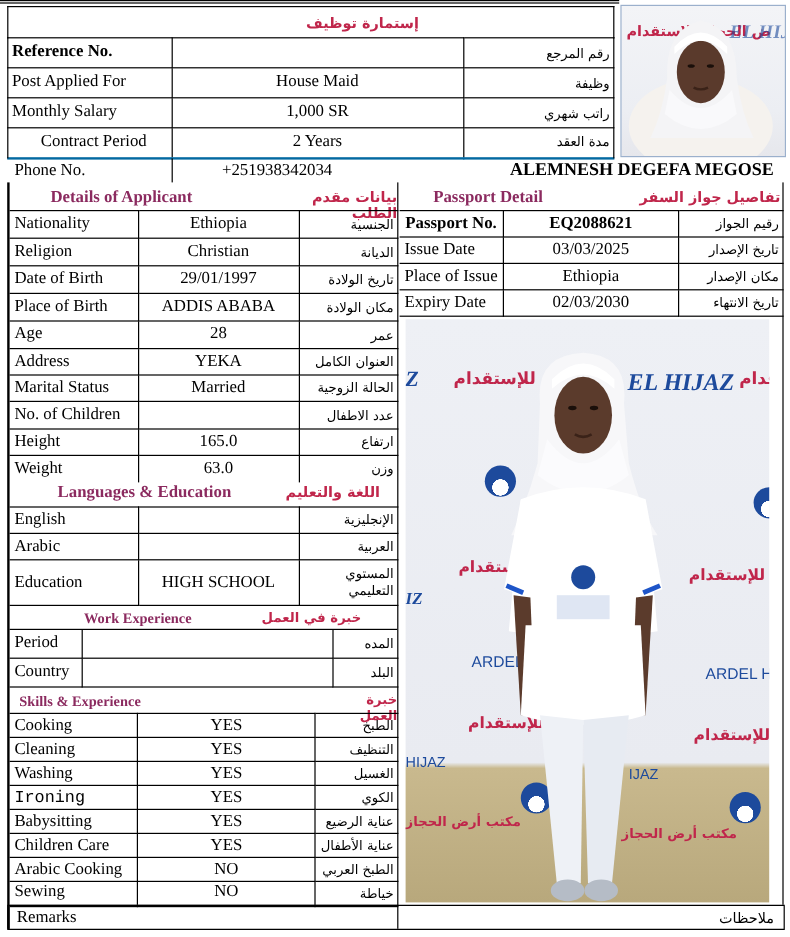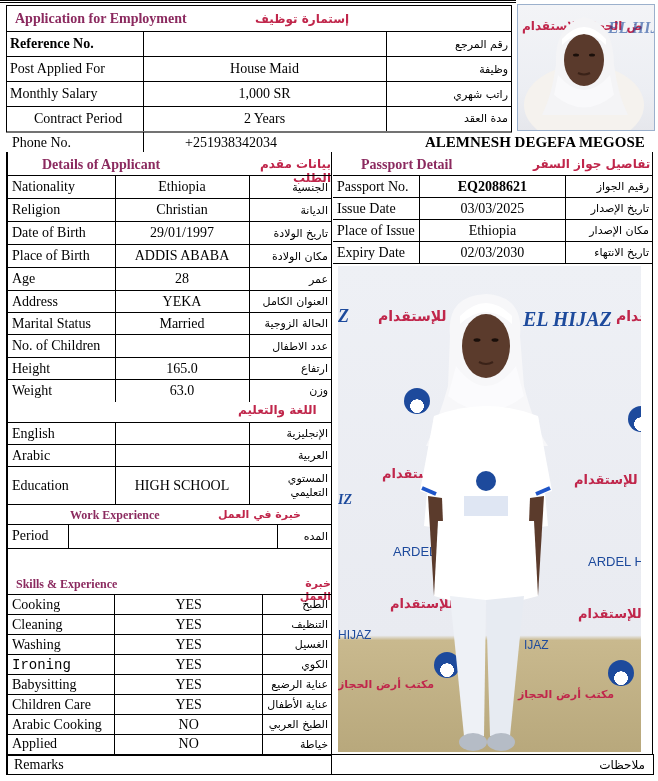--- a/index.html
+++ b/index.html
@@ -22,25 +22,24 @@
   .photo .banner-blue2 { color: #1d4a9c; font-family: "Liberation Sans", sans-serif; position: absolute; white-space: nowrap; }
   .logo { position: absolute; width: 26px; height: 26px; border-radius: 50%; background: radial-gradient(circle at 50% 70%, #ffffff 0 30%, #1d4a9c 31% 100%); }
   .person { position: absolute; }
 </style>
 </head>
 <body>
 
 <div class="abs topbar"></div>
 
 <div class="abs" style="left:6px; top:5px; width:506px; height:27px; border:1px solid #000; border-bottom:none;">
-  <span class="abs hdr-en" style="left:8px; top:5px; font-size:14px;">Application for Employment</span>
   <span class="abs ar hdr-ar" style="left:248px; top:6px; font-size:12px;">إستمارة توظيف</span>
 </div>
 
-<table class="abs" style="left:6px; top:31px; width:506px; border-bottom:2px solid #737373;">
+<table class="abs" style="left:6px; top:31px; width:506px; border-bottom:2px solid #0369a1;">
   <colgroup>
       <col style="width:137px">
       <col style="width:243px">
       <col style="width:126px">
     </colgroup>
   <tbody>
       <tr style="height:25px;">
     <td style="font-weight:bold; border-left:none;">Reference No.</td>
     <td class="c"></td>
     <td class="r ar" style="border-right:none;">رقم المرجع</td>
@@ -147,20 +146,21 @@
       </tr>
   <tr style="height:22px;">
         <td style="border-left:none; border-bottom:none;">Weight</td>
         <td class="c" style="border-bottom:none;">63.0</td>
         <td class="ar" style="border-right:none; border-bottom:none;">وزن</td>
       </tr>
 </tbody>
   </table>
 
 <div class="abs" style="left:8px; top:399px; width:323px; height:23px;">
+  <span class="abs hdr-en" style="left:40px; top:4px; font-size:14px;">Languages &amp; Education</span>
   <span class="abs ar hdr-ar" style="left:230px; top:4px; font-size:12px;">اللغة والتعليم</span>
 </div>
 
 <table class="abs" style="left:8px; top:422px; width:324px;">
   <colgroup>
       <col style="width:107px">
       <col style="width:134px">
       <col style="width:83px">
     </colgroup>
   <tbody>
@@ -192,20 +192,25 @@
       <col style="width:60px">
       <col style="width:209px">
       <col style="width:55px">
     </colgroup>
   <tbody>
       <tr style="height:23px;">
         <td style="border-left:none; border-top:none;">Period</td>
         <td style="border-top:none;"></td>
         <td class="ar" style="border-right:none; border-top:none;">المده</td>
       </tr>
+  <tr style="height:24px;">
+        <td style="border-left:none;">Country</td>
+        <td></td>
+        <td class="ar" style="border-right:none;">البلد</td>
+      </tr>
 </tbody>
   </table>
 
 <div class="abs" style="left:8px; top:573px; width:323px; height:21px;">
   <span class="abs hdr-en" style="left:8px; top:4px; font-size:12px;">Skills &amp; Experience</span>
   <span class="abs ar hdr-ar" style="left:272px; top:4px; font-size:11px;">خبرة العمل</span>
 </div>
 
 <table class="abs" style="left:8px; top:594px; width:324px; border-bottom:2px solid #000;">
   <colgroup>
@@ -243,21 +248,21 @@
         <td style="border-left:none; height:20px;">Children Care</td>
         <td class="c" style="height:20px;">YES</td>
         <td class="ar" style="border-right:none; height:20px;">عناية الأطفال</td>
       </tr>
   <tr style="height:20px;">
         <td style="border-left:none; height:20px;">Arabic Cooking</td>
         <td class="c" style="height:20px;">NO</td>
         <td class="ar" style="border-right:none; height:20px;">الطبخ العربي</td>
       </tr>
   <tr style="height:20px;">
-        <td style="border-left:none; border-bottom:none; height:20px;">Applied</td>
+        <td style="border-left:none; border-bottom:none; height:20px;">Sewing</td>
         <td class="c" style="border-bottom:none; height:20px;">NO</td>
         <td class="ar" style="border-right:none; border-bottom:none; height:20px;">خياطة</td>
       </tr>
 </tbody>
   </table>
 
 <div class="abs" style="left:332px; top:152px; width:321px; height:602px; border-right:1px solid #000;"></div>
 
 <div class="abs" style="left:333px; top:153px; width:320px; height:22px;">
   <span class="abs hdr-en" style="left:28px; top:4px; font-size:14px;">Passport Detail</span>
@@ -265,21 +270,21 @@
 </div>
 
 <table class="abs" style="left:333px; top:175px; width:320px;">
   <colgroup>
       <col style="width:84px">
       <col style="width:148px">
       <col style="width:88px">
     </colgroup>
   <tbody>
       <tr style="height:22px;">
-        <td style="font-weight:normal; border-left:none;">Passport No.</td>
+        <td style="font-weight:bold; border-left:none;text-align:center;">Passport No.</td>
         <td class="c" style="font-weight:bold;">EQ2088621</td>
         <td class="ar r" style="border-right:none;">رقيم الجواز</td>
       </tr>
   <tr style="height:22px;">
         <td style="border-left:none;">Issue Date</td>
         <td class="c">03/03/2025</td>
         <td class="ar r" style="border-right:none;">تاريخ الإصدار</td>
       </tr>
   <tr style="height:22px;">
         <td style="border-left:none;">Place of Issue</td>

